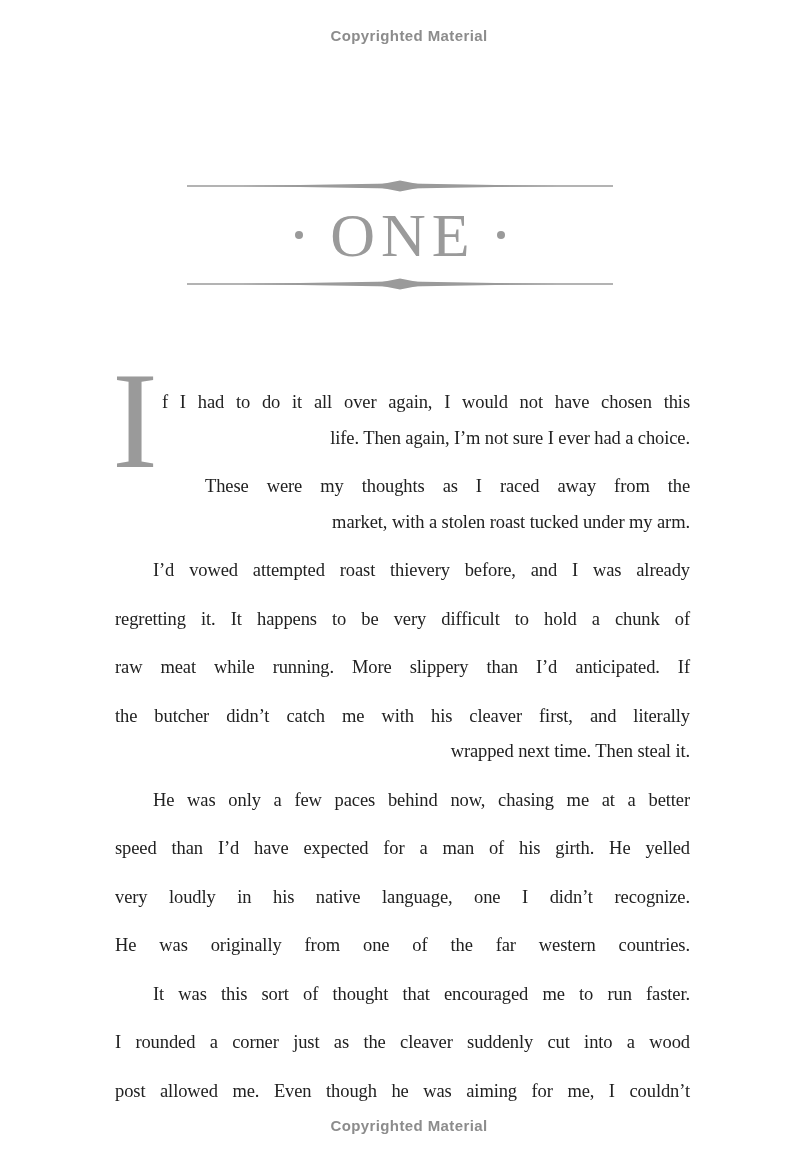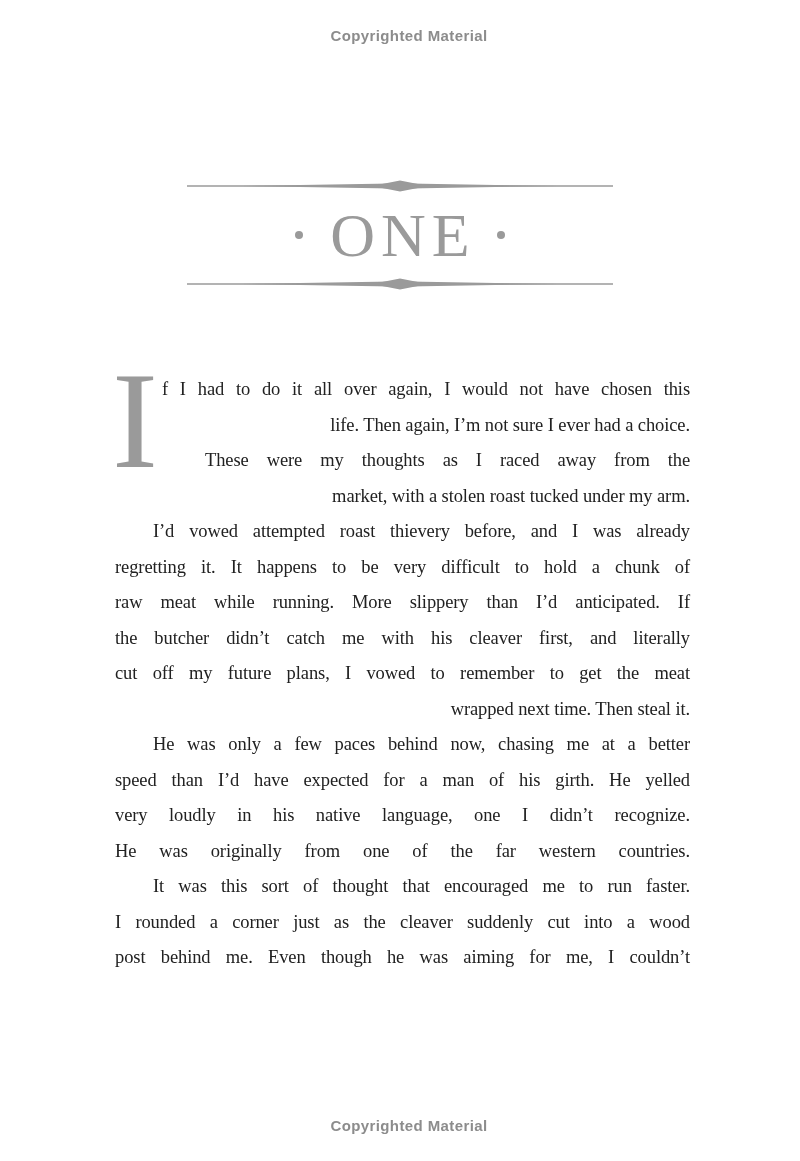--- a/index.html
+++ b/index.html
@@ -78,20 +78,21 @@
   }
   .line {
     height: 35.5px;
     line-height: 35.5px;
     text-align: right;
     overflow: visible;
   }
   .line.justify {
     text-align: justify;
     text-align-last: justify;
+    margin-top: 13px;
   }
   .line.indent { padding-left: 38px; }
   .line.dc { padding-left: 47px; }
   .line.dc-indent { padding-left: 90px; }
 
   .dropcap {
     position: absolute;
     left: -3px;
     top: -20px;
     font-size: 138px;
@@ -131,26 +132,25 @@
     <span class="dropcap">I</span>
 
   <div class="line dc justify">f I had to do it all over again, I would not have chosen this</div>
       <div class="line dc">life. Then again, I’m not sure I ever had a choice.</div>
       <div class="line dc-indent justify">These were my thoughts as I raced away from the</div>
       <div class="line">market, with a stolen roast tucked under my arm.</div>
       <div class="line indent justify">I’d vowed attempted roast thievery before, and I was already</div>
       <div class="line justify">regretting it. It happens to be very difficult to hold a chunk of</div>
       <div class="line justify">raw meat while running. More slippery than I’d anticipated. If</div>
       <div class="line justify">the butcher didn’t catch me with his cleaver first, and literally</div>
-      <div class="line justify">cut off my future plans, I vowed to remember to get the meat</div>
       <div class="line">wrapped next time. Then steal it.</div>
       <div class="line indent justify">He was only a few paces behind now, chasing me at a better</div>
       <div class="line justify">speed than I’d have expected for a man of his girth. He yelled</div>
       <div class="line justify">very loudly in his native language, one I didn’t recognize.</div>
       <div class="line justify">He was originally from one of the far western countries.</div>
       <div class="line indent justify">It was this sort of thought that encouraged me to run faster.</div>
       <div class="line justify">I rounded a corner just as the cleaver suddenly cut into a wood</div>
-      <div class="line justify">post behind me. Even though he was aiming for me, I couldn’t</div>
+      <div class="line justify">post allowed me. Even though he was aiming for me, I couldn’t</div>
     </div>
 
   <div class="copyright bottom">Copyrighted Material</div>
 
 </div>
 
 </body></html>

